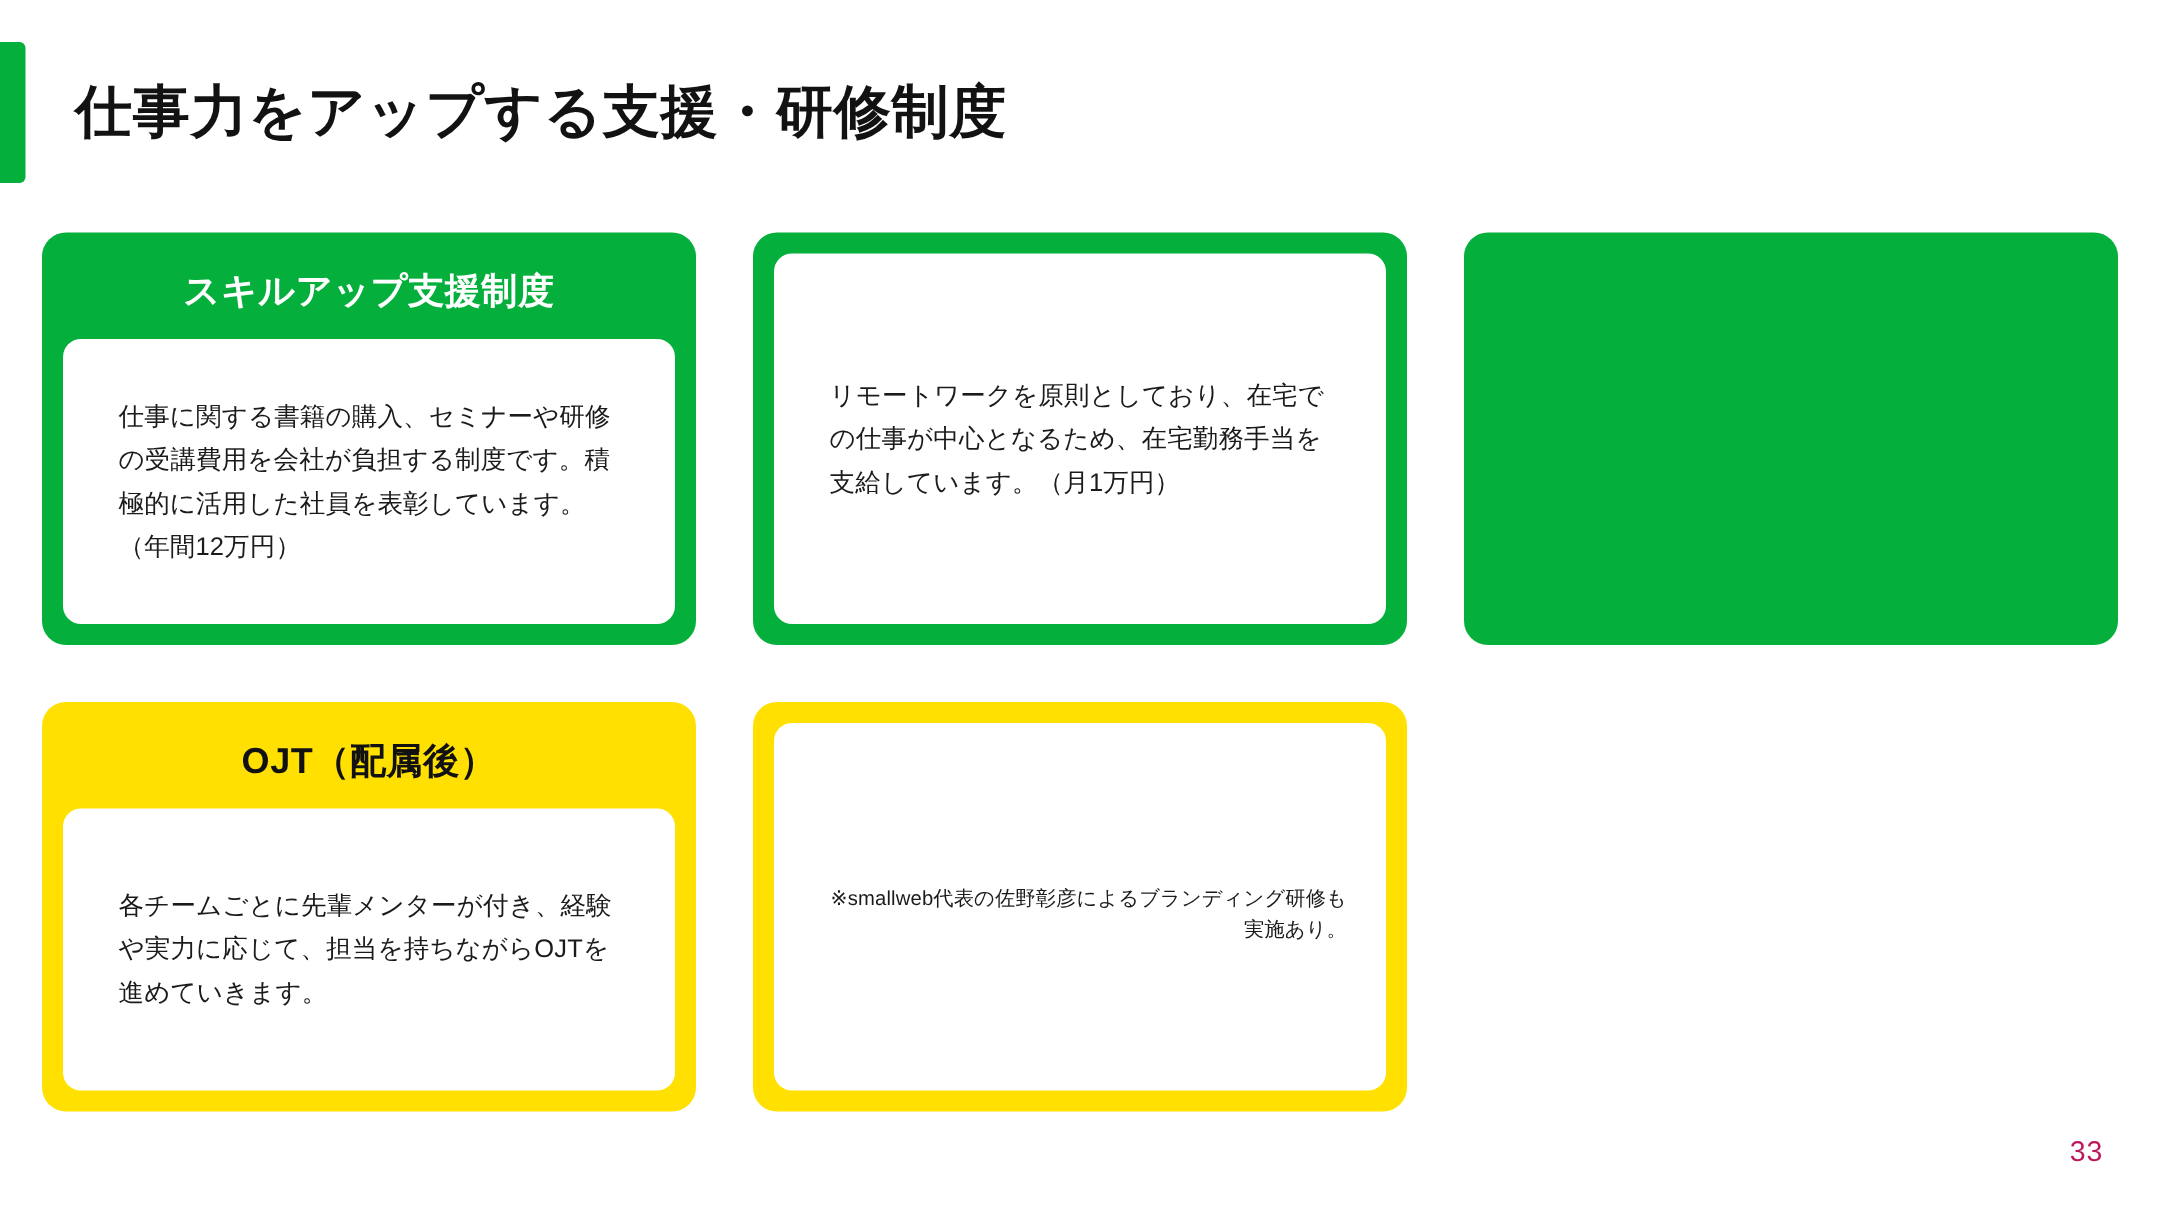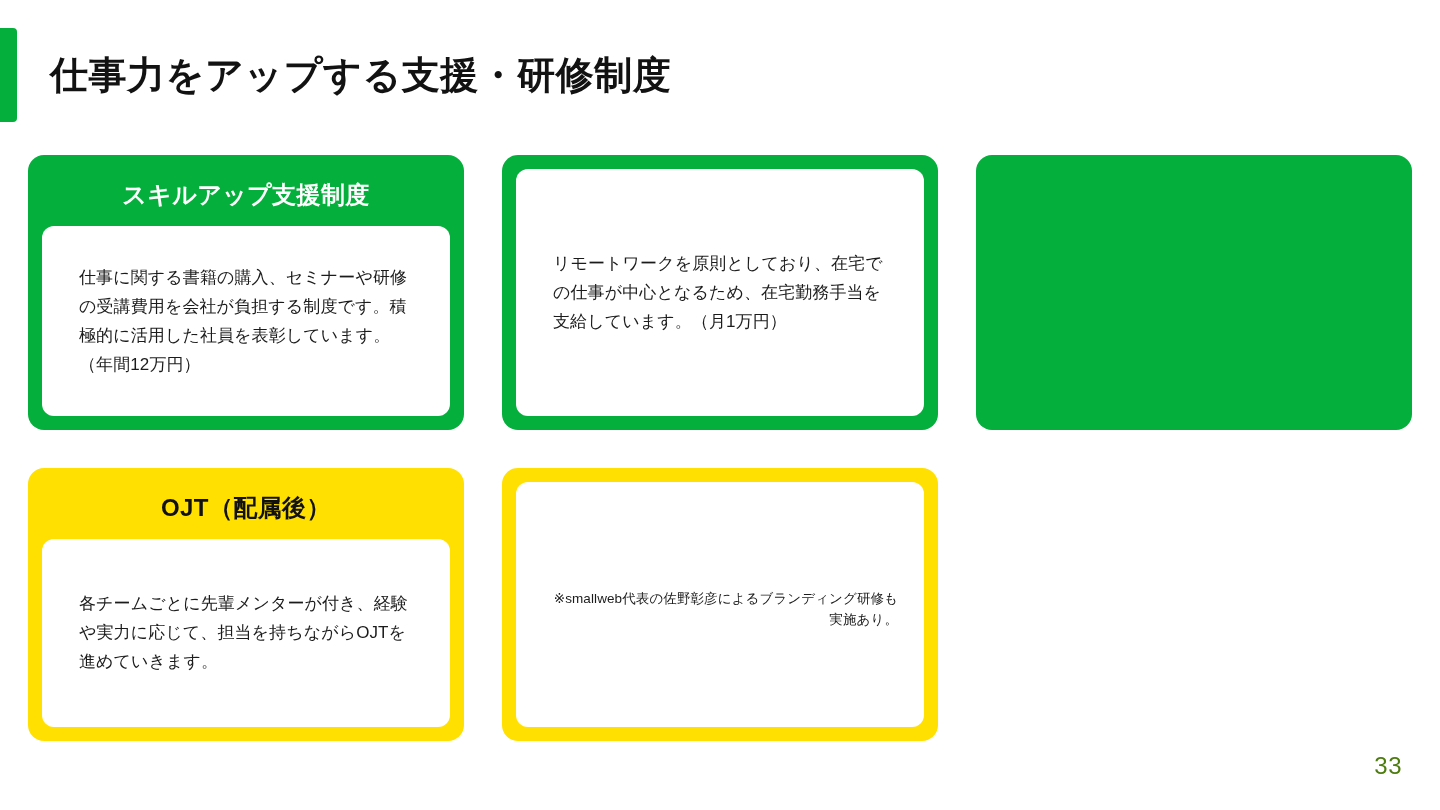--- a/index.html
+++ b/index.html
@@ -122,22 +122,22 @@
     color: #1b1b1b;
     letter-spacing: 0.1px;
     text-align: right;
   }
 
   
   .page-number {
     position: absolute;
     right: 38px;
     bottom: 30px;
-    font-size: 24px;
-    color: #4d7c0f;
+    font-size: 19px;
+    color: #be185d;
     letter-spacing: 0.5px;
   }
 </style>
 </head>
 <body>
 
 <div class="slide">
 
   <div class="title-block">
     <div class="title-accent-bar"></div>

